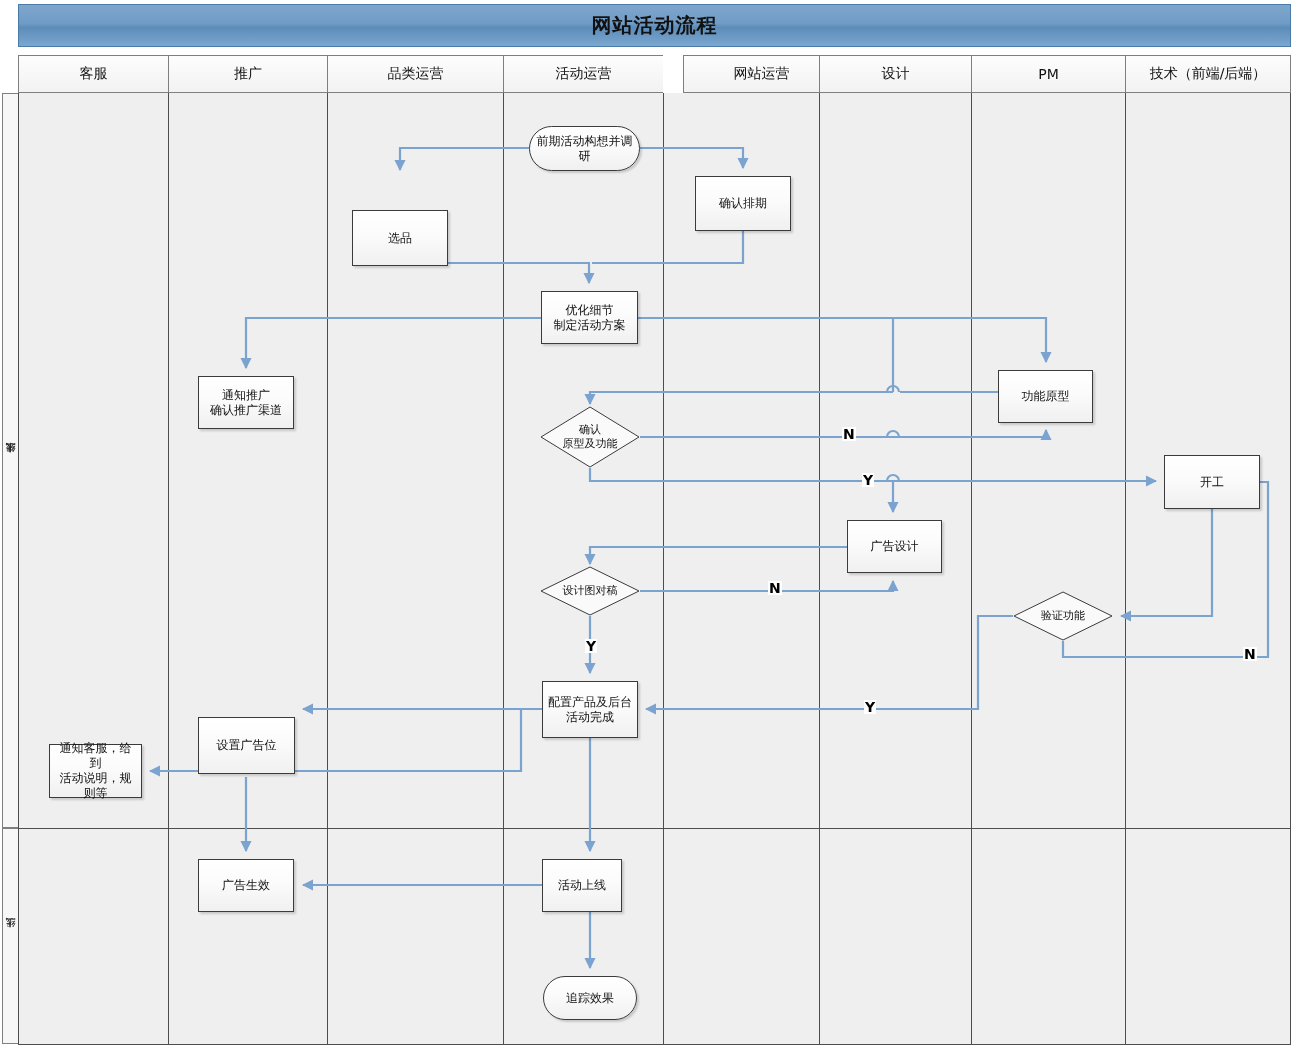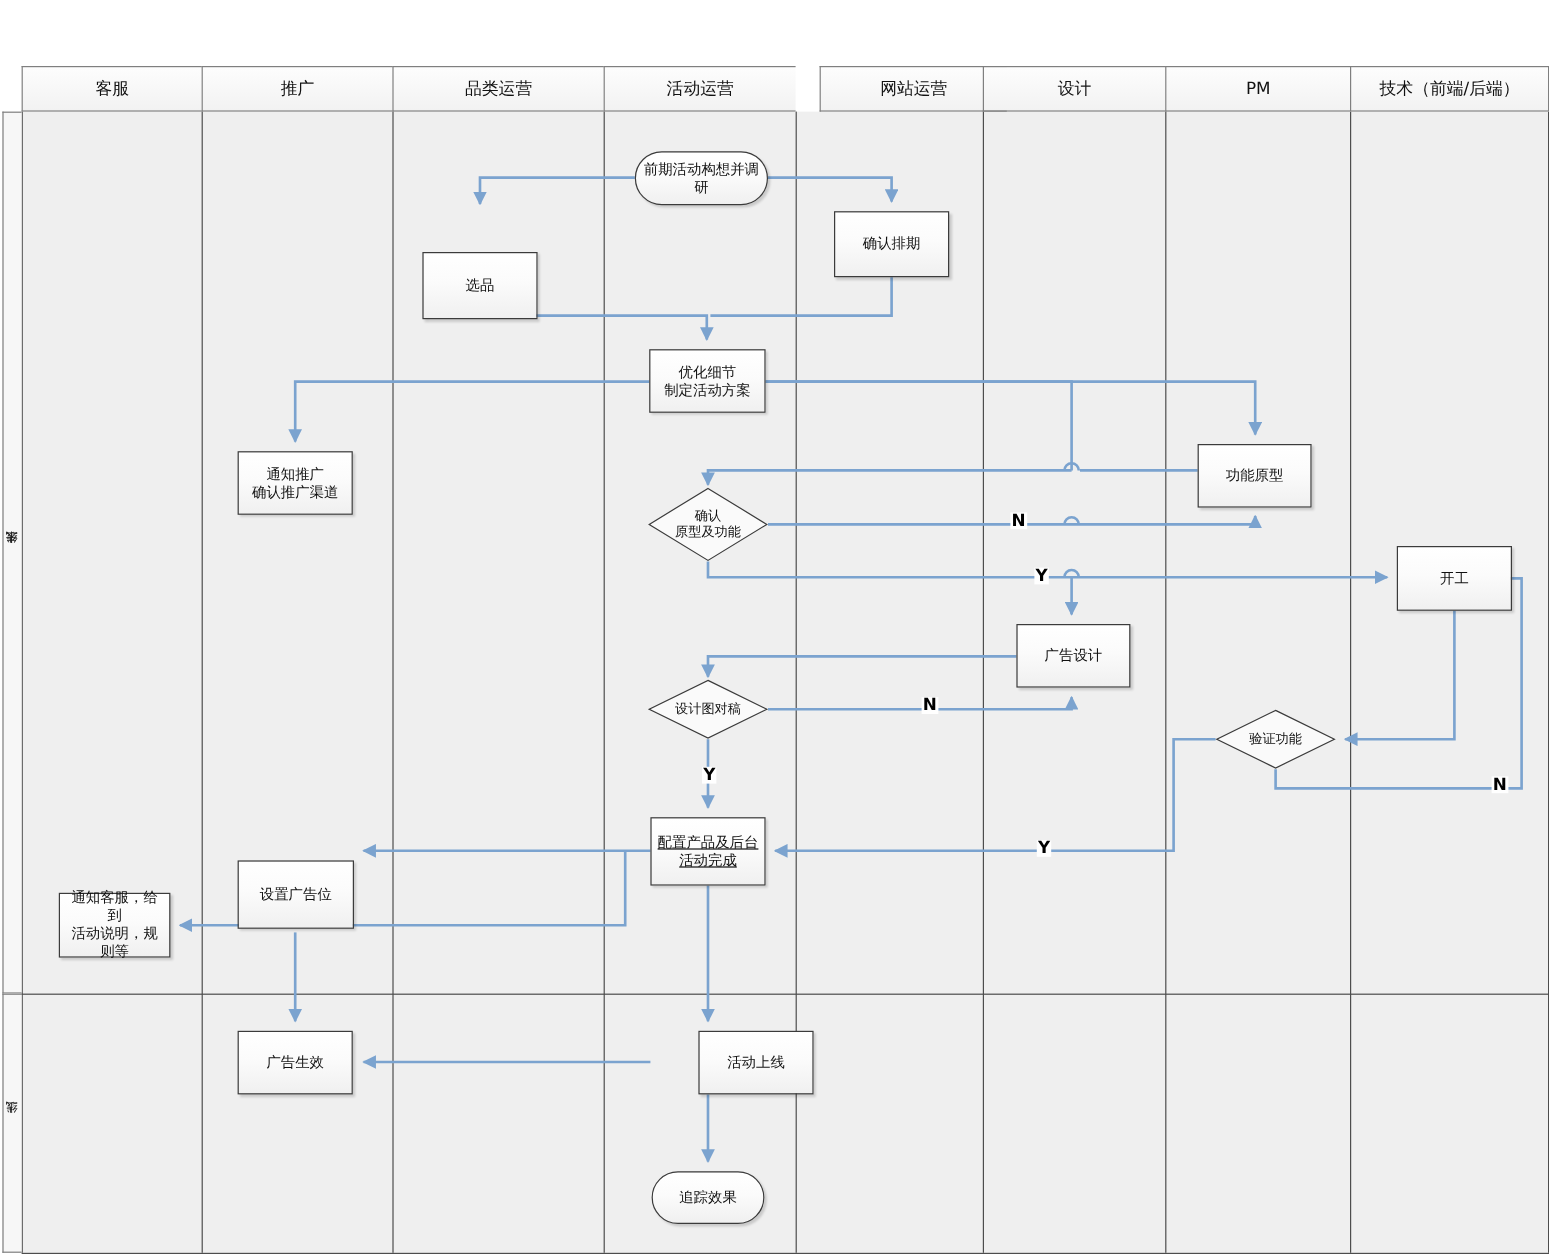--- a/index.html
+++ b/index.html
@@ -74,20 +74,23 @@
     position:absolute;z-index:7;background:#ffffff;
     font-size:14px;font-weight:bold;color:#000;
     padding:0 1px;line-height:1;
   }
 </style>
 </head>
 <body>
 
 <div id="canvas">
 
+  <div class="title-bar">
+    <span>网站活动流程</span>
+  </div>
 
   <div id="lanes-layer">
       <div class="lane-col" style="left: 18px; width: 150px;"></div>
       <div class="lane-col" style="left: 168px; width: 159px;"></div>
       <div class="lane-col" style="left: 327px; width: 176px;"></div>
       <div class="lane-col" style="left: 503px; width: 160px;"></div>
       <div class="lane-col" style="left: 663px; width: 156px;"></div>
       <div class="lane-col" style="left: 819px; width: 152px;"></div>
       <div class="lane-col" style="left: 971px; width: 154px;"></div>
       <div class="lane-col last-edge" style="left: 1125px; width: 166px;"></div>
@@ -231,35 +234,35 @@
           <polygon points="50,1 99,25 50,49 1,25" fill="#fafafa" stroke="#3b3b3b" stroke-width="1"></polygon>
         </svg>
         <div class="dlbl">设计图对稿</div>
       </div>
       <div class="diamond" style="left: 1013px; top: 591px; width: 100px; height: 50px;">
         <svg width="100" height="50" viewBox="0 0 100 50">
           <polygon points="50,1 99,25 50,49 1,25" fill="#fafafa" stroke="#3b3b3b" stroke-width="1"></polygon>
         </svg>
         <div class="dlbl">验证功能</div>
       </div>
-      <div class="node" style="left: 542px; top: 681px; width: 96px; height: 57px; text-decoration: underline;">
+      <div class="node" style="left: 542px; top: 681px; width: 96px; height: 57px;">
         <div class="lbl">配置产品及后台
 活动完成</div>
       </div>
       <div class="node" style="left: 198px; top: 681px; width: 97px; height: 57px; margin-top: 36px;">
         <div class="lbl">设置广告位</div>
       </div>
       <div class="node" style="left: 49px; top: 744px; width: 93px; height: 54px;">
         <div class="lbl">通知客服，给到
 活动说明，规则等</div>
       </div>
       <div class="node" style="left: 198px; top: 859px; width: 96px; height: 53px;">
         <div class="lbl">广告生效</div>
       </div>
-      <div class="node" style="left: 542px; top: 859px; width: 96px; height: 53px; margin-left: 40px;">
+      <div class="node" style="left: 542px; top: 859px; width: 80px; height: 53px;">
         <div class="lbl">活动上线</div>
       </div>
       <div class="node terminator" style="left: 543px; top: 976px; width: 94px; height: 44px;">
         <div class="lbl">追踪效果</div>
       </div>
     </div>
   <div id="labels-layer">
       <div class="yn" style="left: 842px; top: 427px;">N</div>
       <div class="yn" style="left: 862px; top: 473px;">Y</div>
       <div class="yn" style="left: 768px; top: 581px;">N</div>

